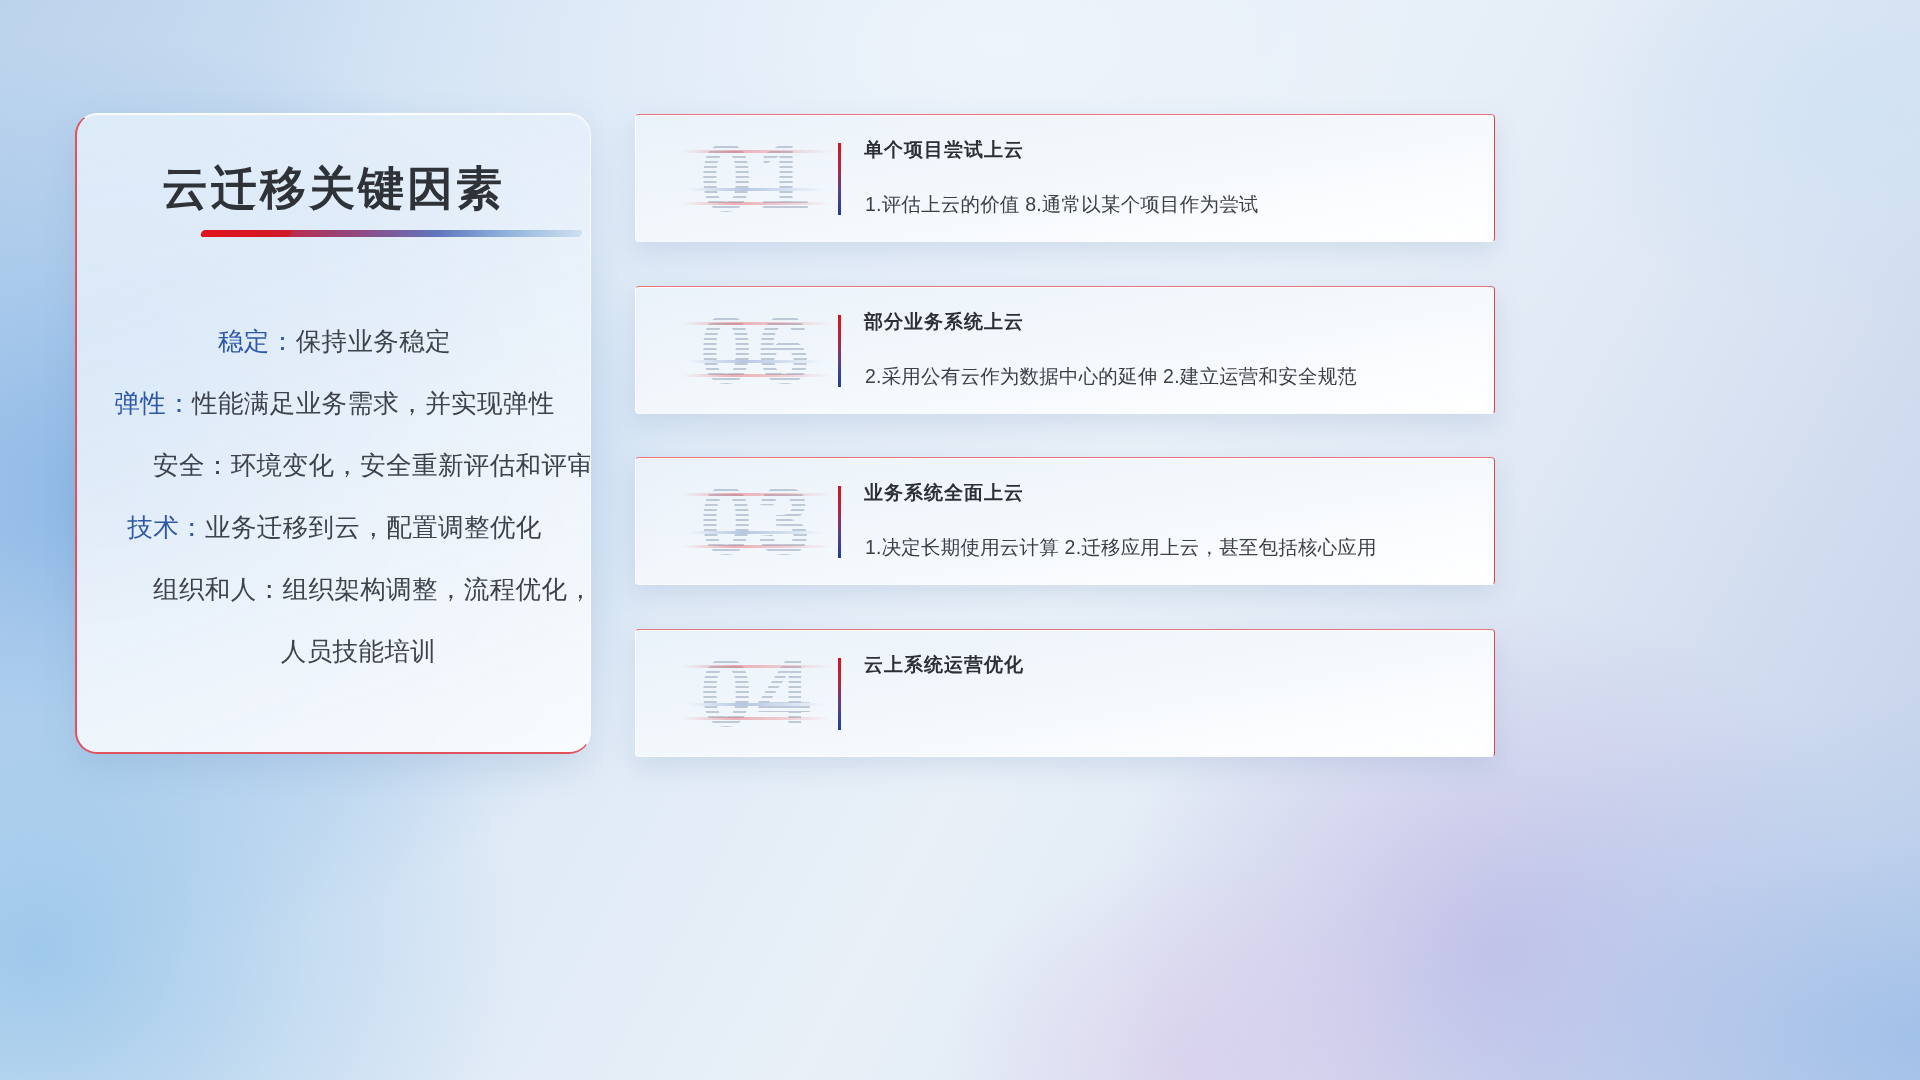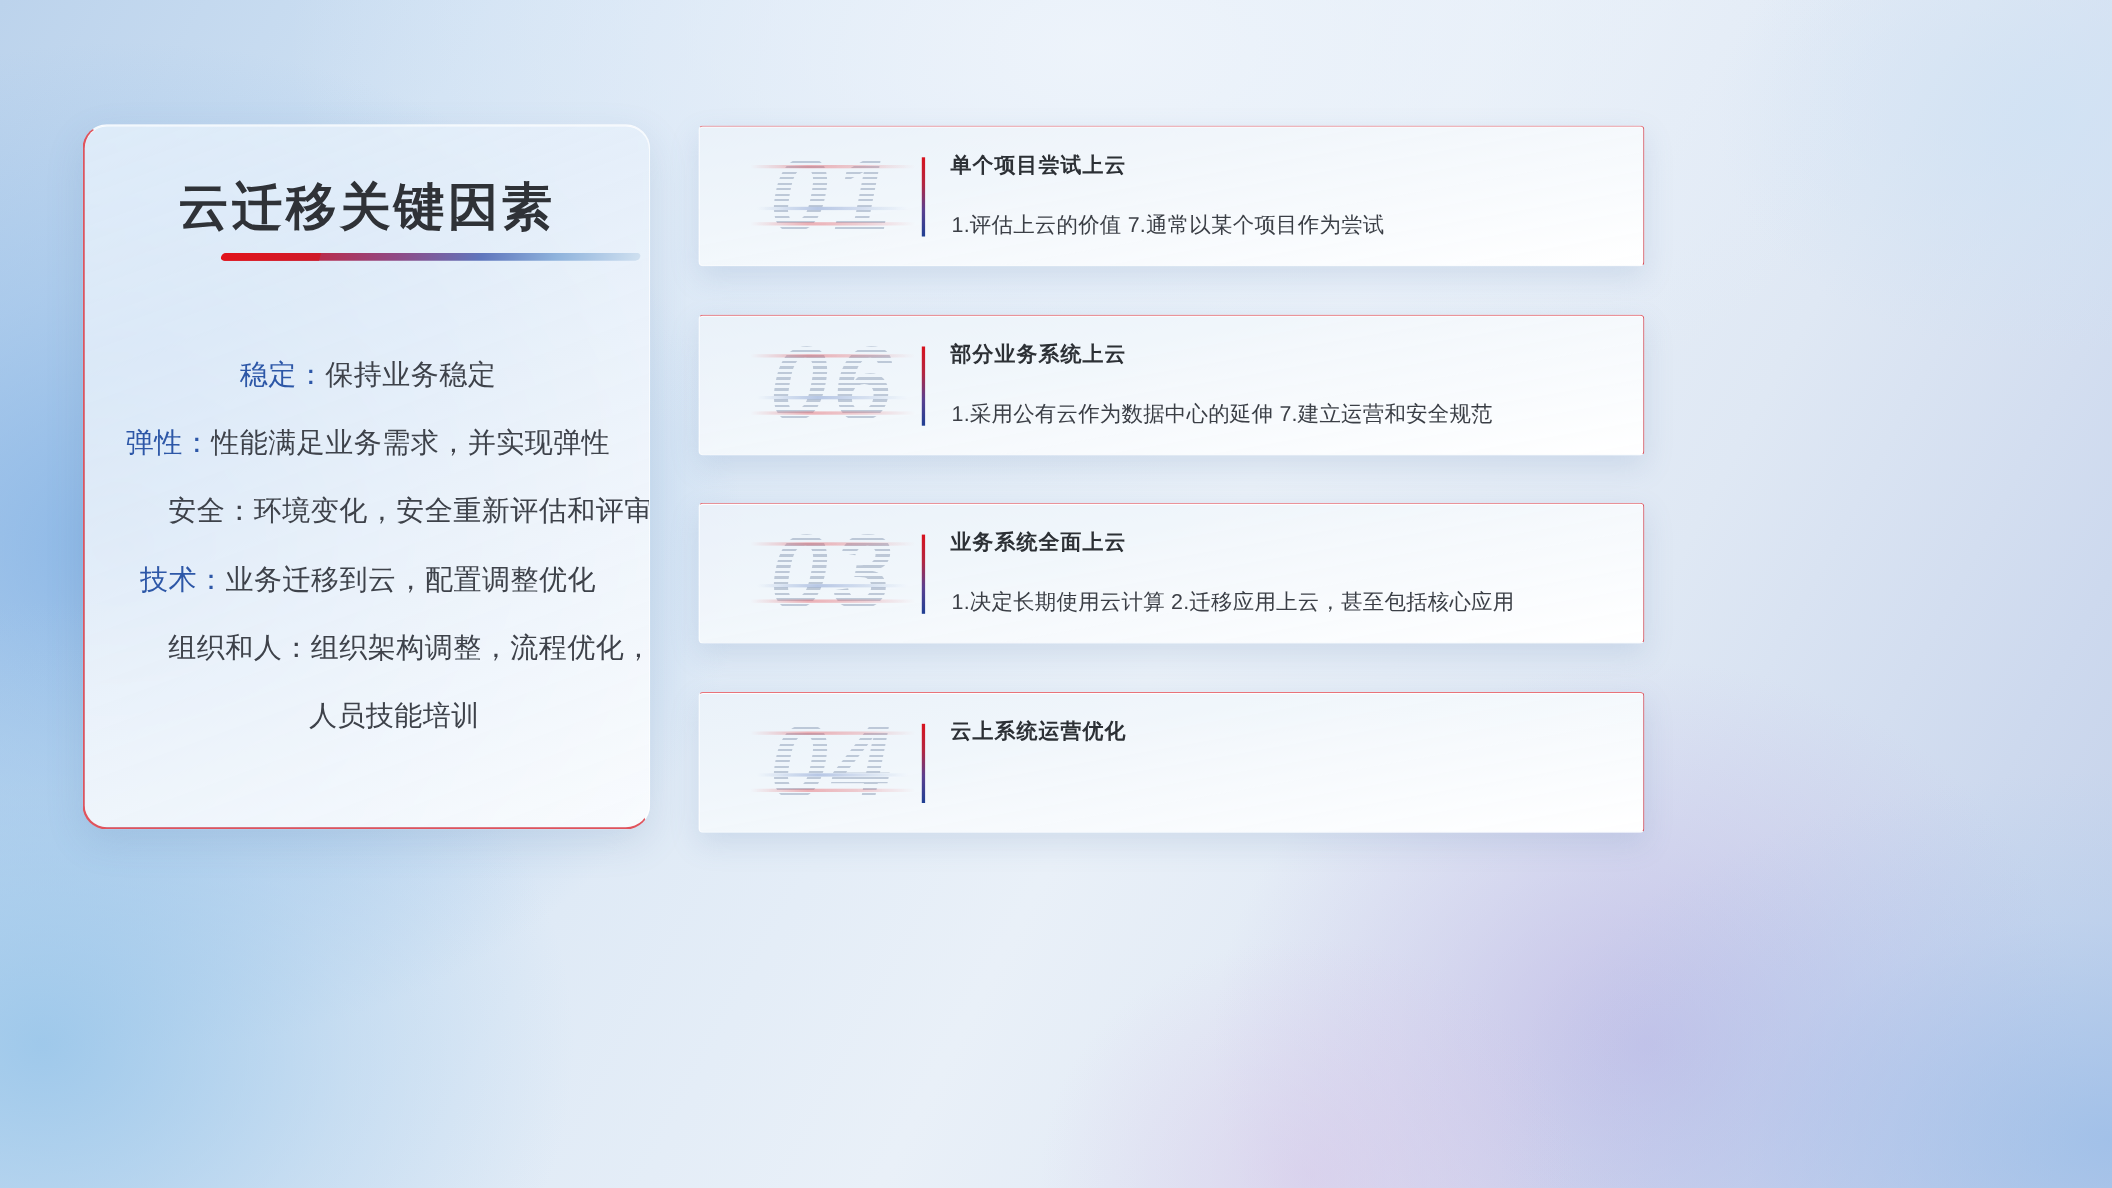--- a/index.html
+++ b/index.html
@@ -114,21 +114,20 @@
     -webkit-background-clip:text; background-clip:text;
     color:transparent;
     background-image:repeating-linear-gradient(
       180deg,
       rgba(132,150,176,0.85) 0px,
       rgba(132,150,176,0.85) 2px,
       rgba(255,255,255,0) 2px,
       rgba(255,255,255,0) 5px
     );
     opacity:0.55;
-    font-style:italic;
   }
   .num-tintwrap { position:absolute; left:36px; top:50%; transform:translateY(-50%);
     width:170px; height:104px; pointer-events:none; }
   .num-tint-red {
     position:absolute; left:10px; top:24px; width:150px; height:3px;
     background:linear-gradient(90deg, rgba(226,90,96,0) 0%, rgba(226,90,96,0.45) 35%, rgba(226,90,96,0.25) 70%, rgba(226,90,96,0) 100%);
   }
   .num-tint-red.low { top:76px; }
   .num-tint-blue {
     position:absolute; left:16px; top:62px; width:138px; height:3px;
@@ -199,33 +198,33 @@
 
   <article class="card c1">
     <div class="card-num">01</div>
     <div class="num-tintwrap">
       <div class="num-tint-red"></div>
         <div class="num-tint-blue"></div>
         <div class="num-tint-red low"></div>
     </div>
     <div class="card-bar"></div>
     <h2 class="card-title">单个项目尝试上云</h2>
-    <p class="card-body">1.评估上云的价值   7.通常以某个项目作为尝试</p>
+    <p class="card-body">1.评估上云的价值   8.通常以某个项目作为尝试</p>
   </article>
 
   <article class="card c2">
     <div class="card-num">06</div>
     <div class="num-tintwrap">
       <div class="num-tint-red"></div>
         <div class="num-tint-blue"></div>
         <div class="num-tint-red low"></div>
     </div>
     <div class="card-bar"></div>
     <h2 class="card-title">部分业务系统上云</h2>
-    <p class="card-body">1.采用公有云作为数据中心的延伸   7.建立运营和安全规范</p>
+    <p class="card-body">2.采用公有云作为数据中心的延伸   2.建立运营和安全规范</p>
   </article>
 
   <article class="card c3">
     <div class="card-num">03</div>
     <div class="num-tintwrap">
       <div class="num-tint-red"></div>
         <div class="num-tint-blue"></div>
         <div class="num-tint-red low"></div>
     </div>
     <div class="card-bar"></div>

